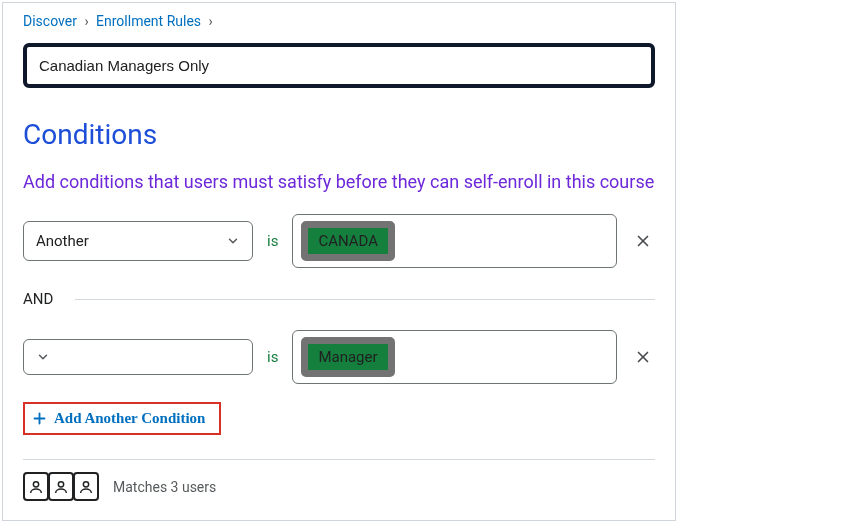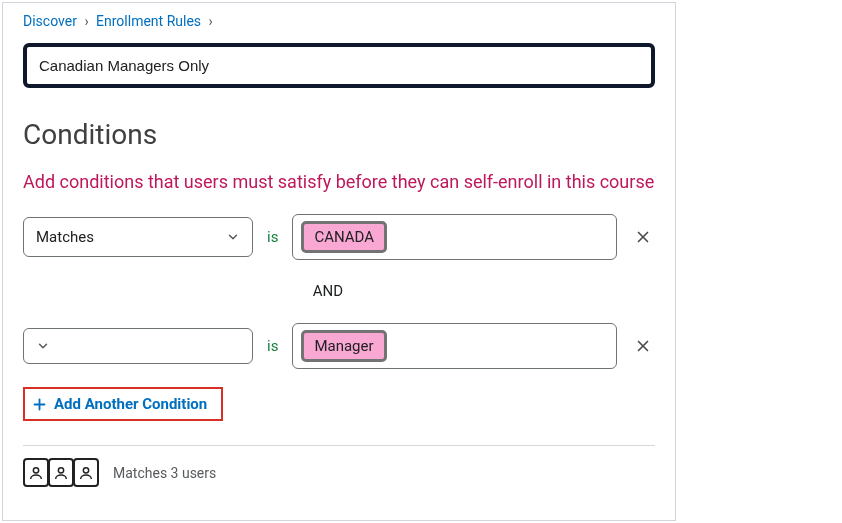--- a/index.html
+++ b/index.html
@@ -33,27 +33,27 @@
     width: 100%;
     border: 4px solid #0f172a;
     border-radius: 6px;
     padding: 10px 12px;
     font-size: 15px;
     color: #202122;
   }
   h2.conditions {
     font-size: 28px;
     font-weight: 400;
-    color: #404040;
+    color: #1d4ed8;
     margin-top: 30px;
     margin-bottom: 20px;
   }
   .help-text {
     font-size: 18px;
-    color: #be185d;
+    color: #6d28d9;
     margin-bottom: 22px;
   }
   .condition-row {
     display: flex;
     align-items: center;
     gap: 14px;
   }
   .select-box {
     border: 1px solid #6e7376;
     border-radius: 6px;
@@ -73,53 +73,53 @@
     border: 1px solid #6e7376;
     border-radius: 6px;
     padding: 6px 8px;
     flex: 1;
     display: flex;
     align-items: center;
     min-height: 44px;
     background: #fff;
   }
   .chip {
-    background: #f9a8d4;
-    border: 3px solid #737373;
+    background: #15803d;
+    border: 7px solid #737373;
     border-radius: 5px;
     padding: 4px 10px;
     font-size: 15px;
     color: #202122;
   }
   .remove-btn {
     cursor: pointer;
     width: 24px;
     display: flex;
     justify-content: center;
   }
   .and-row {
     display: flex;
     align-items: center;
     margin: 22px 0;
-    flex-direction: column;
   }
   .and-text {
     font-size: 15px;
     color: #202122;
     margin-right: 22px;
   }
   .and-line {
     flex: 1;
     border-top: 1px solid #d3d8dc;
   }
   .add-condition-wrap {
     border: 2px solid #d93025;
     display: inline-block;
     padding: 6px 14px 6px 6px;
     margin-top: 18px;
+    font-family: Liberation Serif, serif;
   }
   .add-condition {
     display: flex;
     align-items: center;
     gap: 6px;
     color: #006fbf;
     font-size: 15px;
     font-weight: 700;
     cursor: pointer;
   }
@@ -164,21 +164,21 @@
 
   <input class="text-input" type="text" value="Canadian Managers Only" style="">
 
   <h2 class="conditions">Conditions</h2>
 
   <p class="help-text">Add conditions that users must satisfy before they can self-enroll in this course</p>
 
   
   <div class="condition-row">
     <div class="select-box">
-      <span>Matches</span>
+      <span>Another</span>
       <span class="chevron">
         <svg width="14" height="14" viewBox="0 0 24 24" fill="none" stroke="#565a5c" stroke-width="2.5" stroke-linecap="round" stroke-linejoin="round">
             <polyline points="6 9 12 15 18 9"></polyline>
           </svg>
       </span>
     </div>
     <span class="is-text">is</span>
     <div class="chip-box">
       <span class="chip">CANADA</span>
     </div>

